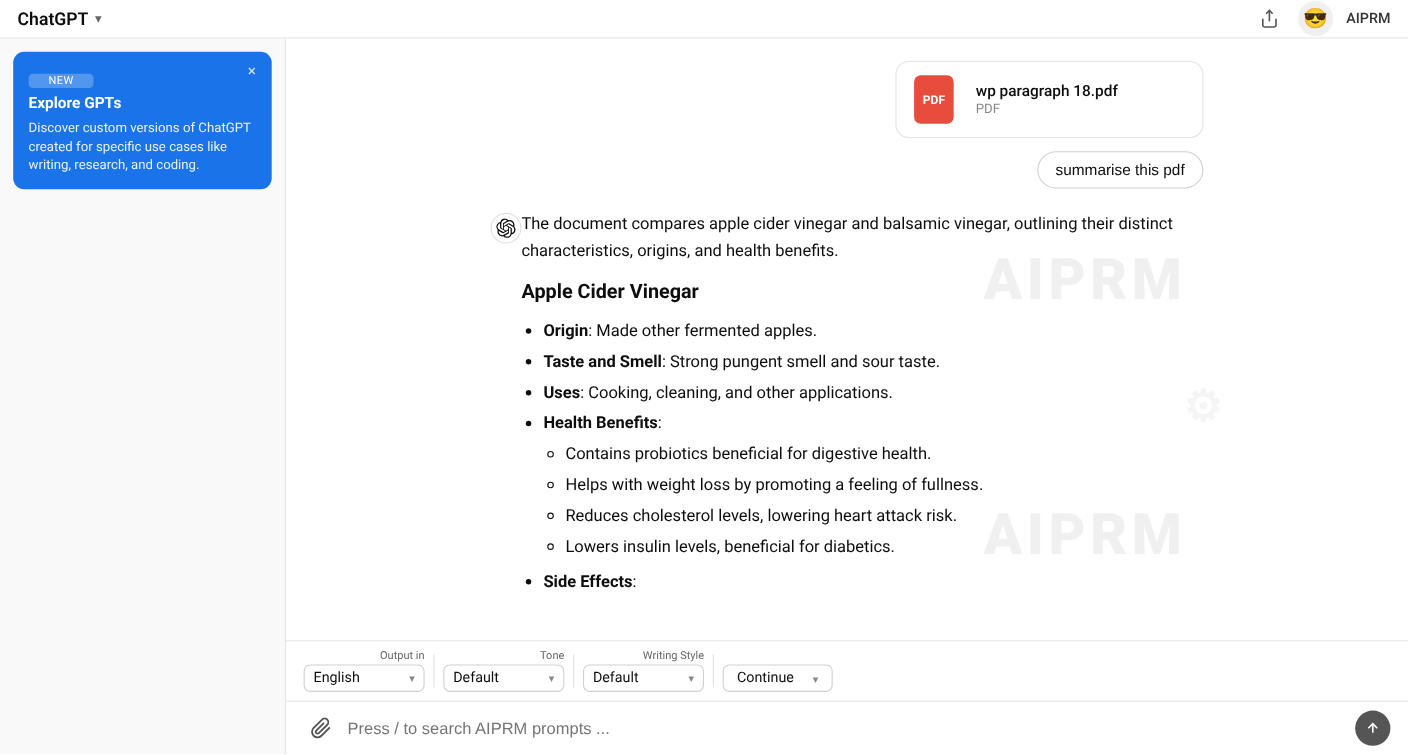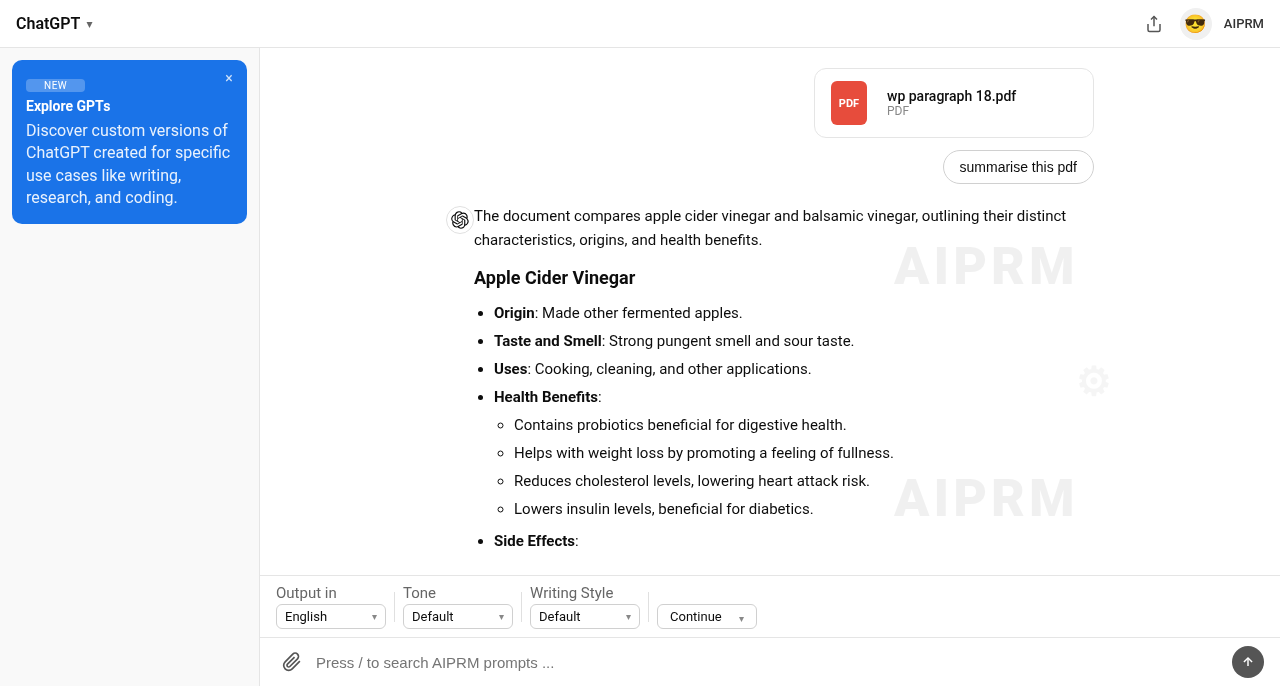--- a/index.html
+++ b/index.html
@@ -14,21 +14,21 @@
       flex-direction: column;
     }
 
     
     .header {
       display: flex;
       align-items: center;
       justify-content: space-between;
       padding: 8px 16px;
       border-bottom: 1px solid #e5e5e5;
-      height: 48px;
+      height: 35px;
       flex-shrink: 0;
     }
     .header-left {
       display: flex;
       align-items: center;
       gap: 6px;
     }
     .header-title {
       font-size: 16px;
       font-weight: 600;
@@ -117,21 +117,21 @@
       font-weight: 400;
       margin-bottom: 6px;
       letter-spacing: 0.5px;
     }
     .explore-banner-title {
       font-size: 14px;
       font-weight: 700;
       margin-bottom: 6px;
     }
     .explore-banner-desc {
-      font-size: 16px;
+      font-size: 12px;
       line-height: 1.4;
       color: rgba(255,255,255,0.9);
     }
 
     
     .chat-area {
       flex: 1;
       display: flex;
       flex-direction: column;
       overflow: hidden;
@@ -275,22 +275,23 @@
       gap: 8px;
       padding: 8px 16px;
       border-bottom: 1px solid #e5e5e5;
     }
     .toolbar-group {
       display: flex;
       flex-direction: column;
       gap: 2px;
     }
     .toolbar-label {
-      font-size: 15px;
+      font-size: 10px;
       color: #666;
+      text-align: right;
     }
     .toolbar-select {
       display: flex;
       align-items: center;
       gap: 4px;
       border: 1px solid #d0d0d0;
       border-radius: 6px;
       padding: 4px 8px;
       font-size: 13px;
       cursor: pointer;

